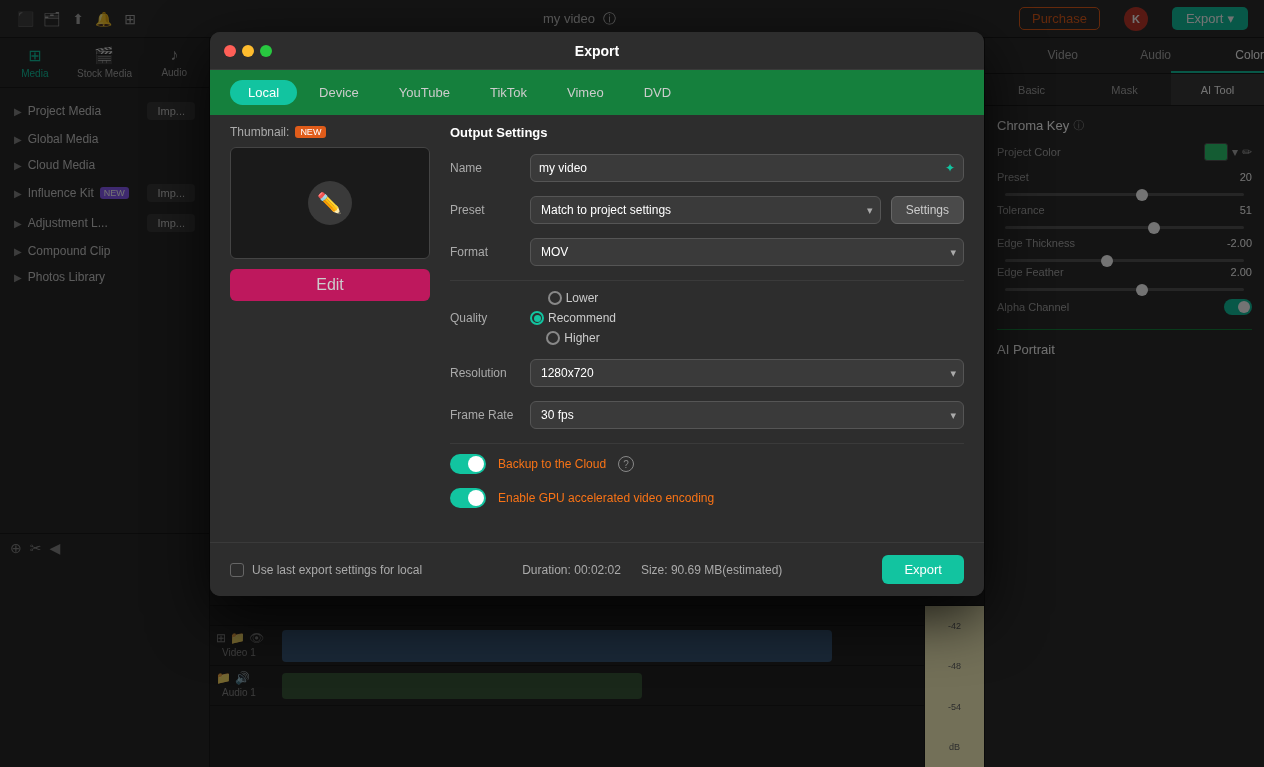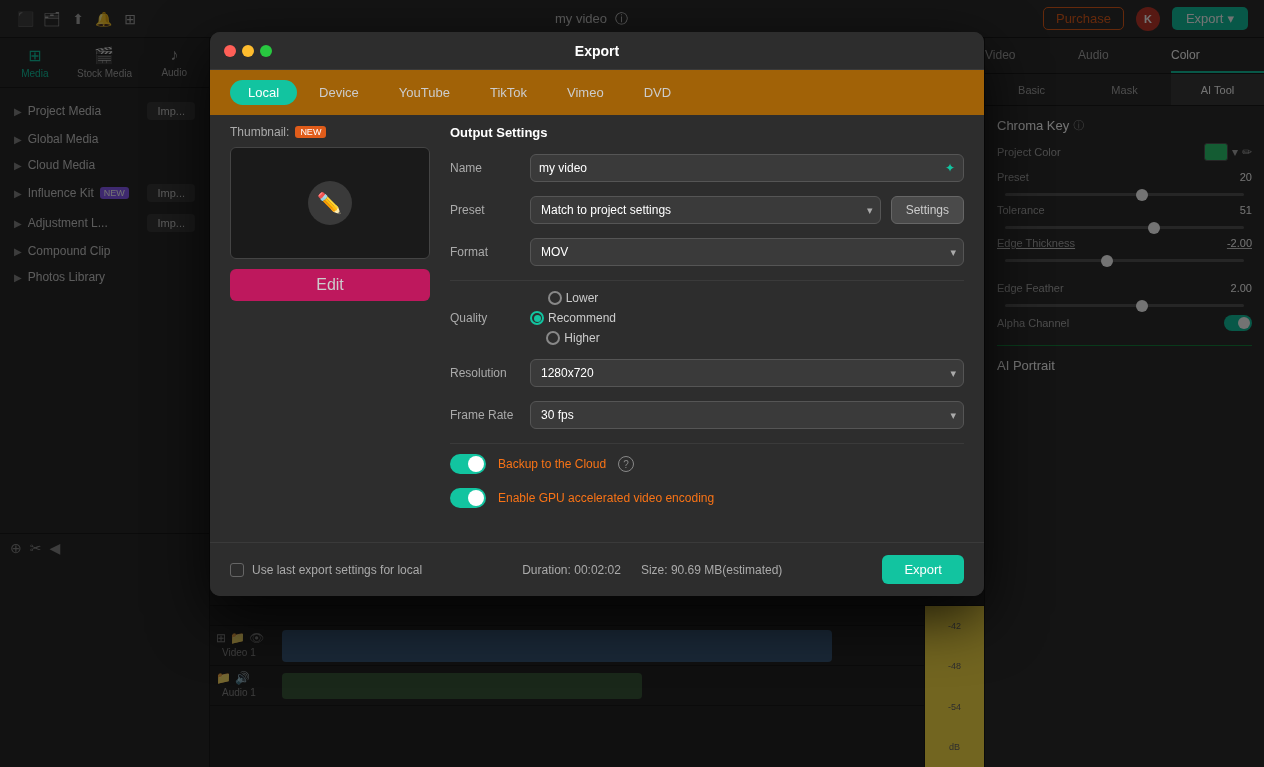--- a/index.html
+++ b/index.html
@@ -27,21 +27,21 @@
     .top-bar-center {
       display: flex;
       align-items: center;
       gap: 8px;
       color: #ccc;
       font-size: 13px;
     }
     .top-bar-right {
       display: flex;
       align-items: center;
-      gap: 12px;
+      gap: 24px;
     }
     .purchase-btn {
       background: transparent;
       border: 1.5px solid #e05c1a;
       color: #e05c1a;
       border-radius: 5px;
       padding: 3px 12px;
       font-size: 13px;
       cursor: pointer;
     }
@@ -140,21 +140,21 @@
       background: #2d2d2d;
       border-left: 1px solid #1a1a1a;
     }
     .right-panel-tabs {
       display: flex;
       border-bottom: 1px solid #1a1a1a;
       height: 36px;
     }
     .right-tab {
       flex: 1;
-      display: flex; align-items: center; justify-content: flex-start;
+      display: flex; align-items: center; justify-content: flex-end;
       color: #aaa;
       font-size: 12px;
       cursor: pointer;
       border-bottom: 2px solid transparent;
     }
     .right-tab.active { color: #fff; border-bottom-color: #12c4a0; }
     .right-sub-tabs {
       display: flex;
       border-bottom: 1px solid #1a1a1a;
       height: 32px;
@@ -276,21 +276,21 @@
     .timeline-ruler {
       height: 20px;
       background: #222;
       border-bottom: 1px solid #1a1a1a;
     }
     .right-ruler {
       position: absolute;
       right: 0;
       width: 60px;
       top: 0; bottom: 0;
-      background: #fde047;
+      background: #fef9c3;
       border-left: 1px solid #1a1a1a;
       display: flex;
       flex-direction: column;
       justify-content: space-around;
       align-items: center;
     }
     .ruler-val { color: #666; font-size: 9px; }
 
     
     .overlay {
@@ -338,21 +338,21 @@
     .tl-red { background: #ff5f57; }
     .tl-yellow { background: #febc2e; }
     .tl-green { background: #28c840; }
 
     
     .dialog-nav {
       display: flex;
       align-items: center;
       padding: 10px 20px;
       gap: 4px;
-      background: #a16207;
+      background: #15803d;
     }
     .dialog-tab {
       padding: 5px 18px;
       border-radius: 16px;
       font-size: 13px;
       cursor: pointer;
       color: #ccc;
     }
     .dialog-tab.active {
       background: #12c4a0;
@@ -752,21 +752,21 @@
       <div class="panel-row">
         <span class="panel-label">Tolerance</span>
         <span class="panel-value">51</span>
       </div>
       <div style="display:flex;align-items:center;gap:4px;margin-top:4px;">
         <div class="slider-track">
           <div class="slider-thumb" style="left:60%;"></div>
         </div>
       </div>
     </div>
-    <div style="margin-bottom:20px;text-decoration:underline;">
+    <div style="margin-bottom:4px;">
       <div class="panel-row">
         <span class="panel-label">Edge Thickness</span>
         <span class="panel-value">-2.00</span>
       </div>
       <div style="display:flex;align-items:center;gap:4px;margin-top:4px;">
         <div class="slider-track">
           <div class="slider-thumb" style="left:40%;"></div>
         </div>
       </div>
     </div>

